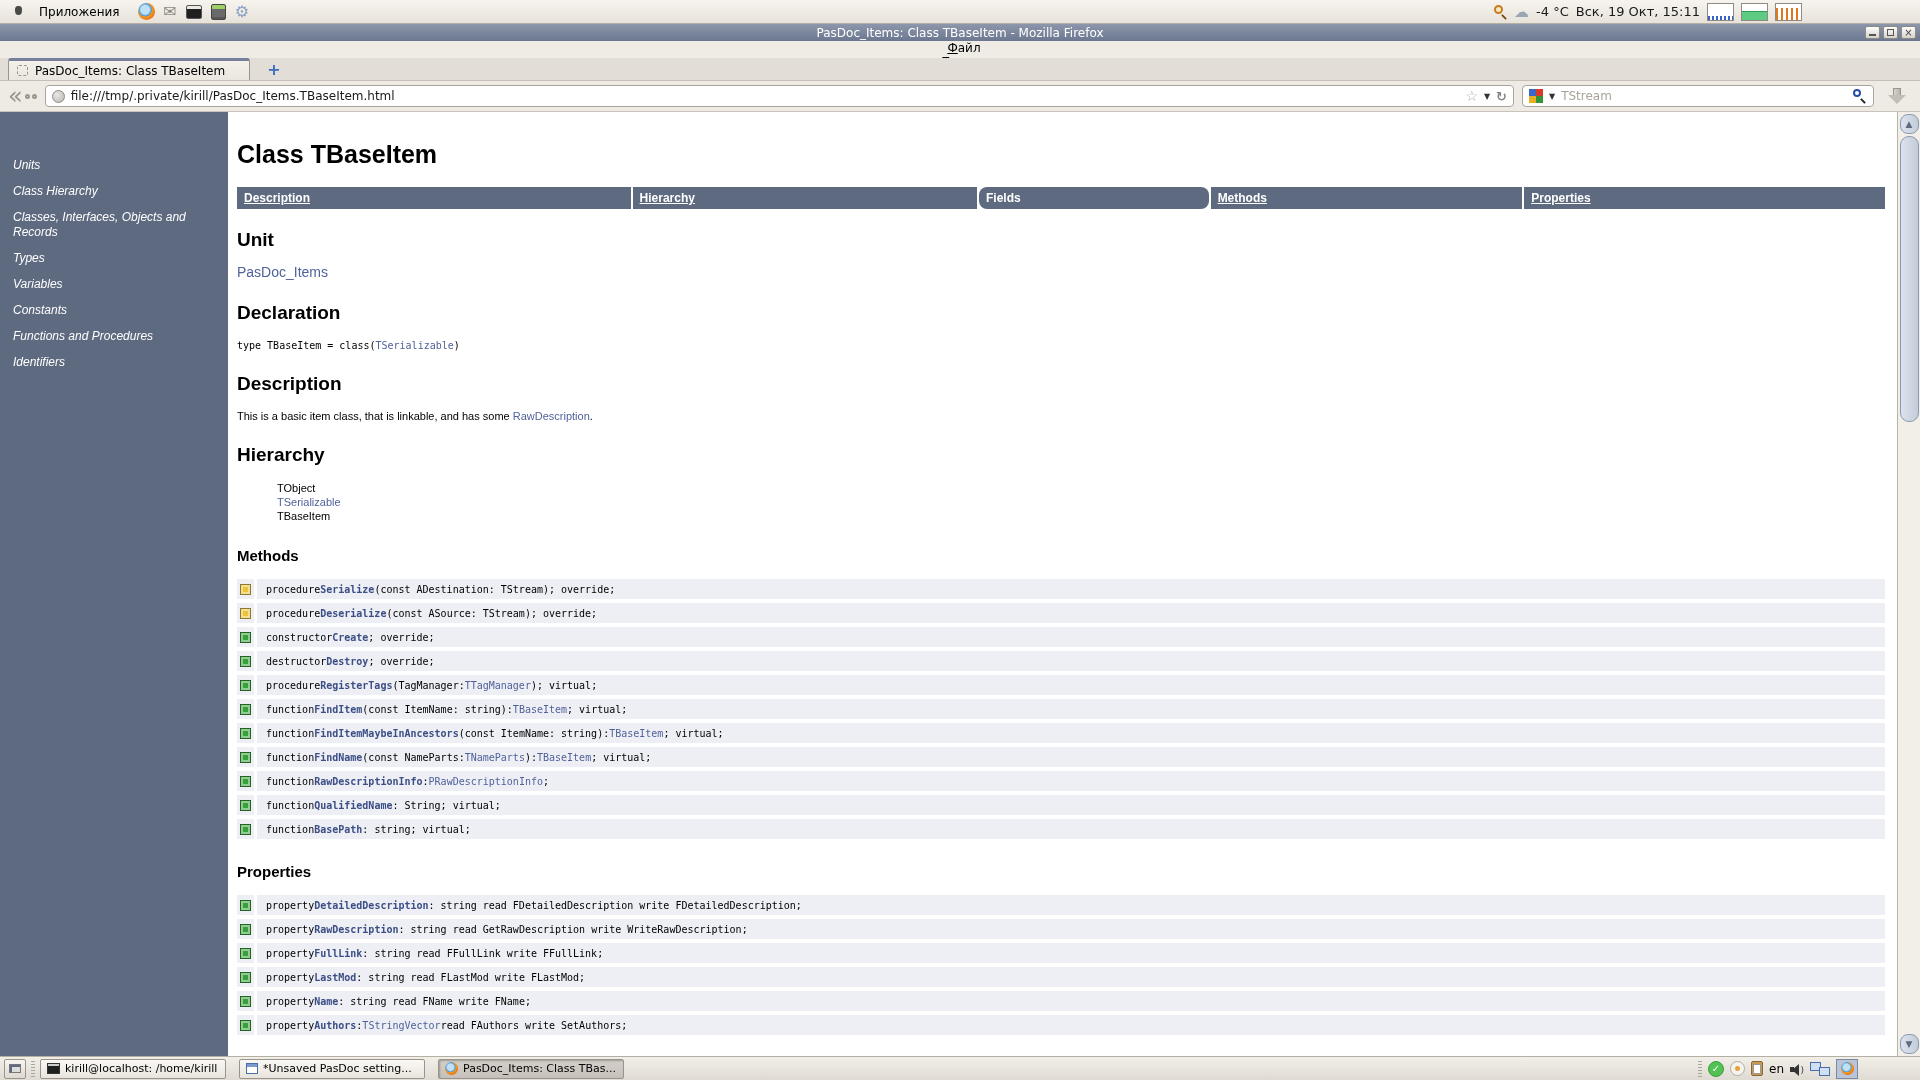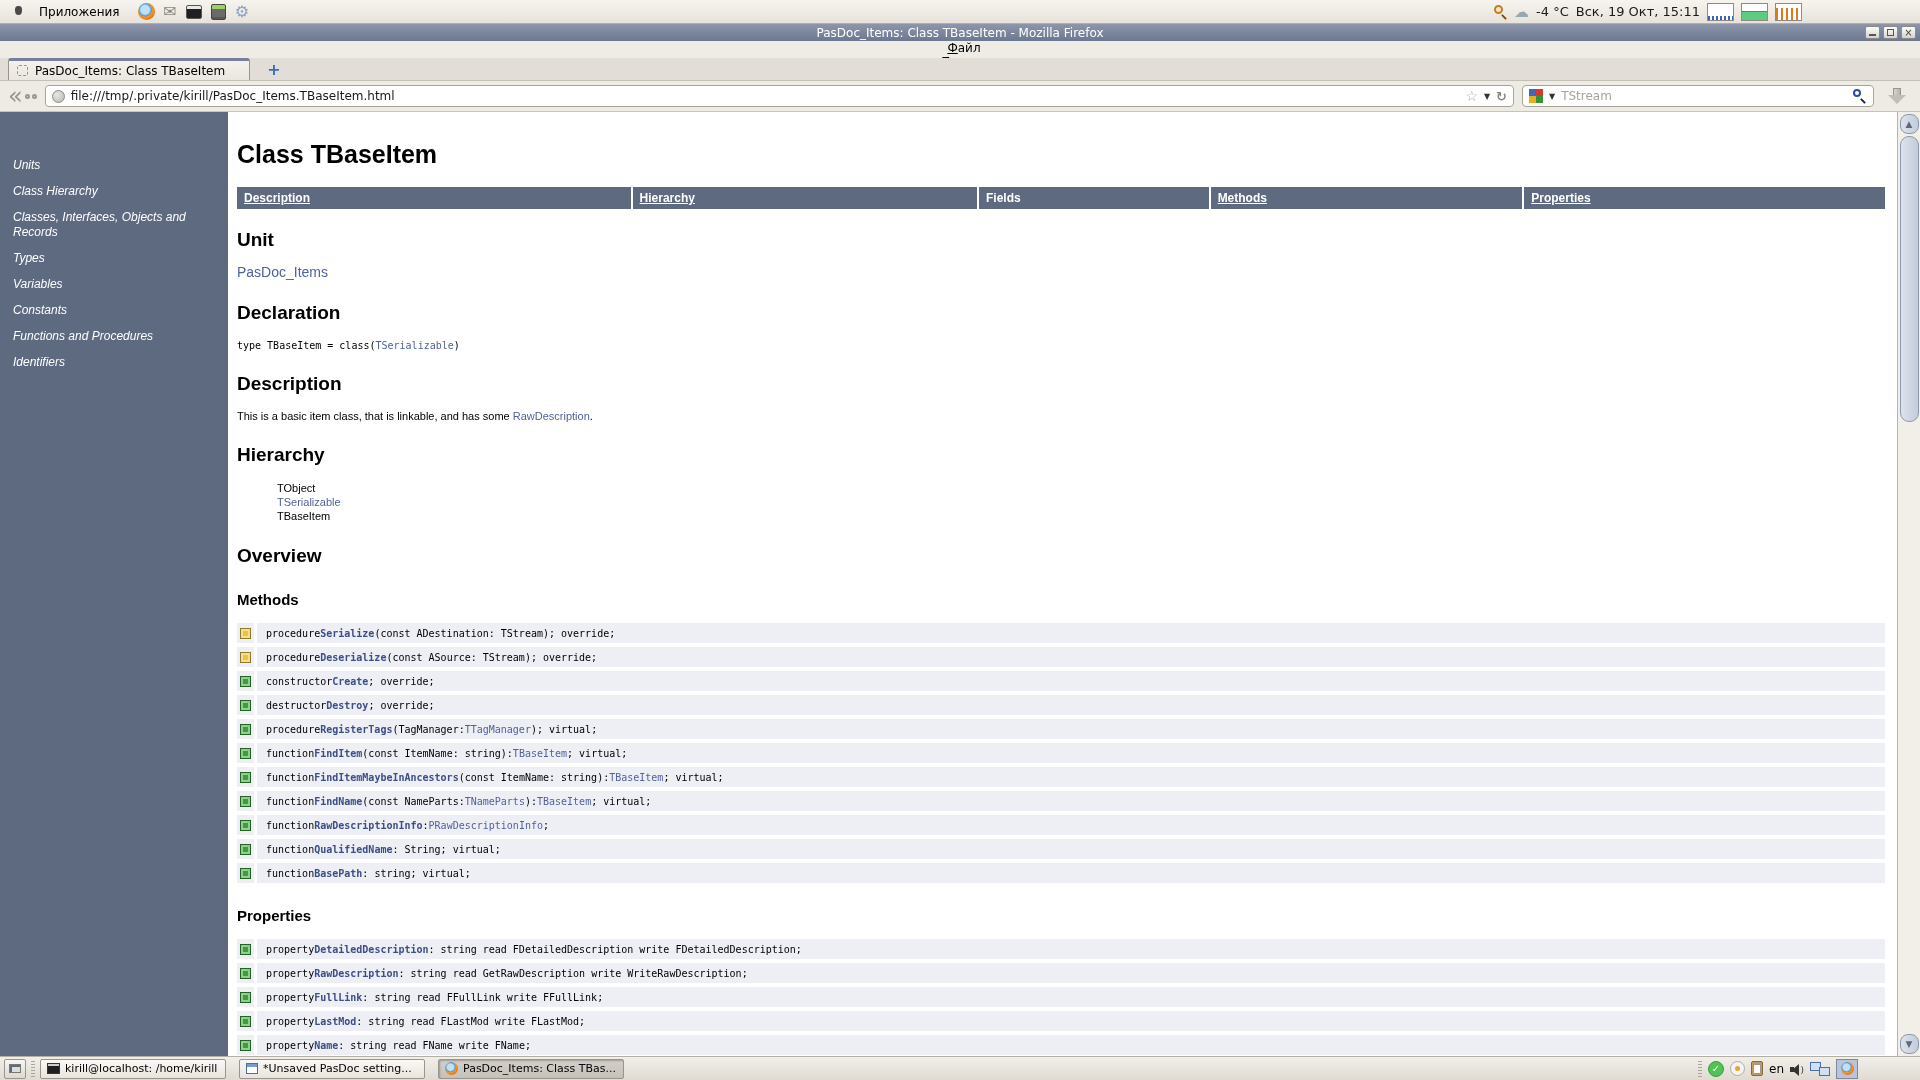--- a/index.html
+++ b/index.html
@@ -115,21 +115,21 @@
   #sb-thumb { width:19px; height:286px; border:1px solid #8d99ad; border-radius:9px;
               background:linear-gradient(90deg,#dde3ec,#c3ccda); }
   #sb-bottom { margin-top:auto; }
 
   
   #doc-title { font-size:25px; font-weight:bold; margin-bottom:18px; }
   #navtable { display:flex; gap:2px; margin-bottom:20px; }
   .navcell { background:#5e6a80; color:#fff; font-size:12px; font-weight:bold; padding:4px 7px; }
   .navcell a { color:#fff; text-decoration:underline; cursor:pointer; }
   .navcell:nth-child(1){width:24%;} .navcell:nth-child(2){width:21%;}
-  .navcell:nth-child(3){width:14%;} .navcell:nth-child(4){width:19%;}
+  .navcell:nth-child(3){width:14%;border-radius:8px;} .navcell:nth-child(4){width:19%;}
   .navcell:nth-child(5){width:22%;}
   h2.sect { font-size:19px; font-weight:bold; margin-top:22px; }
   #sect-unit { margin-top:0; }
   .plainlink { color:#51629b; cursor:pointer; }
   #unit-link { display:block; margin-top:13px; font-size:14px; }
   .codeline { margin-top:16px; font-family:"DejaVu Sans Mono",monospace; font-size:10px; }
   .bodytext { margin-top:15px; font-size:11px; }
   #hier-list { margin-top:15px; margin-left:40px; font-size:11px; line-height:14px; }
   h3.subsect { font-size:15px; font-weight:bold; margin-top:24px; }
   .srows { margin-top:15px; }
@@ -328,21 +328,20 @@
     <h2 class="sect">Description</h2>
     <div class="bodytext" id="desc-text"><span class="seg-p">This is a basic item class, that is linkable, and has some </span><span class="seg-l">RawDescription</span><span class="seg-p">.</span></div>
 
     <h2 class="sect">Hierarchy</h2>
     <div id="hier-list">
         <div>TObject</div>
         <div class="plainlink">TSerializable</div>
         <div>TBaseItem</div>
       </div>
 
-    <h2 class="sect">Overview</h2>
     <h3 class="subsect">Methods</h3>
     <div class="srows" id="methods-rows">
         <div class="srow">
           <span class="vis-cell">
             <span class="vis protected"></span>
           </span>
           <span class="code-cell">
             <span class="seg-p">procedure </span>
             <span class="seg-b">Serialize</span>
             <span class="seg-p">(const ADestination: TStream); override;</span>

